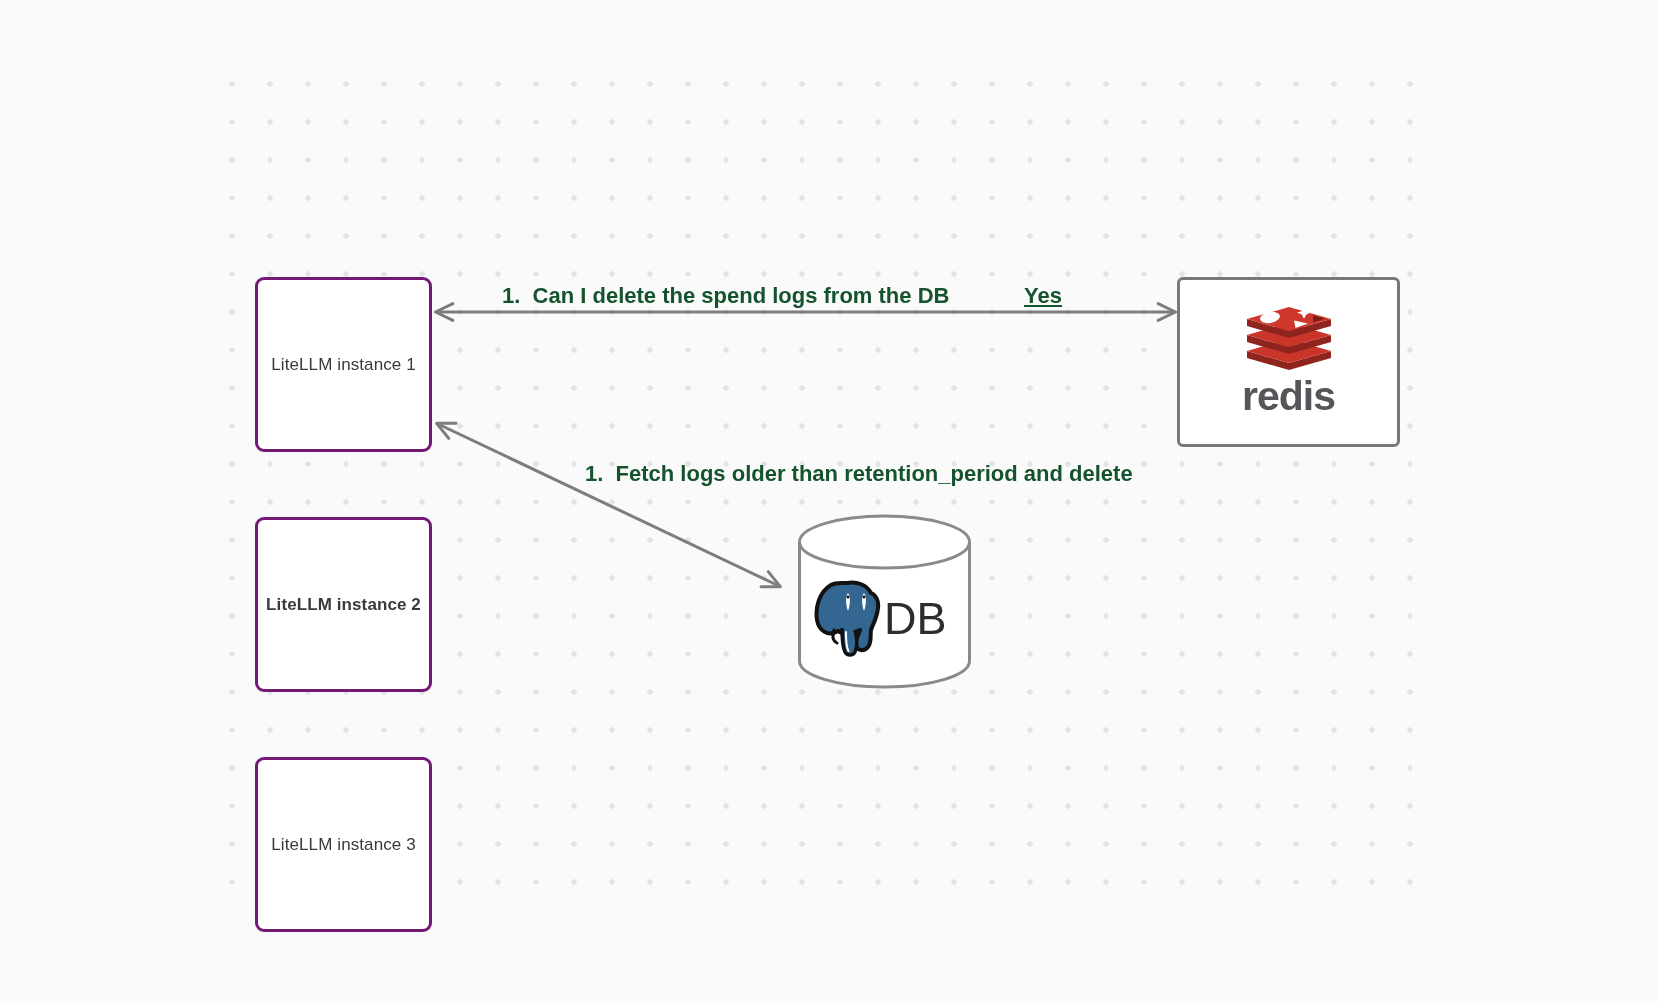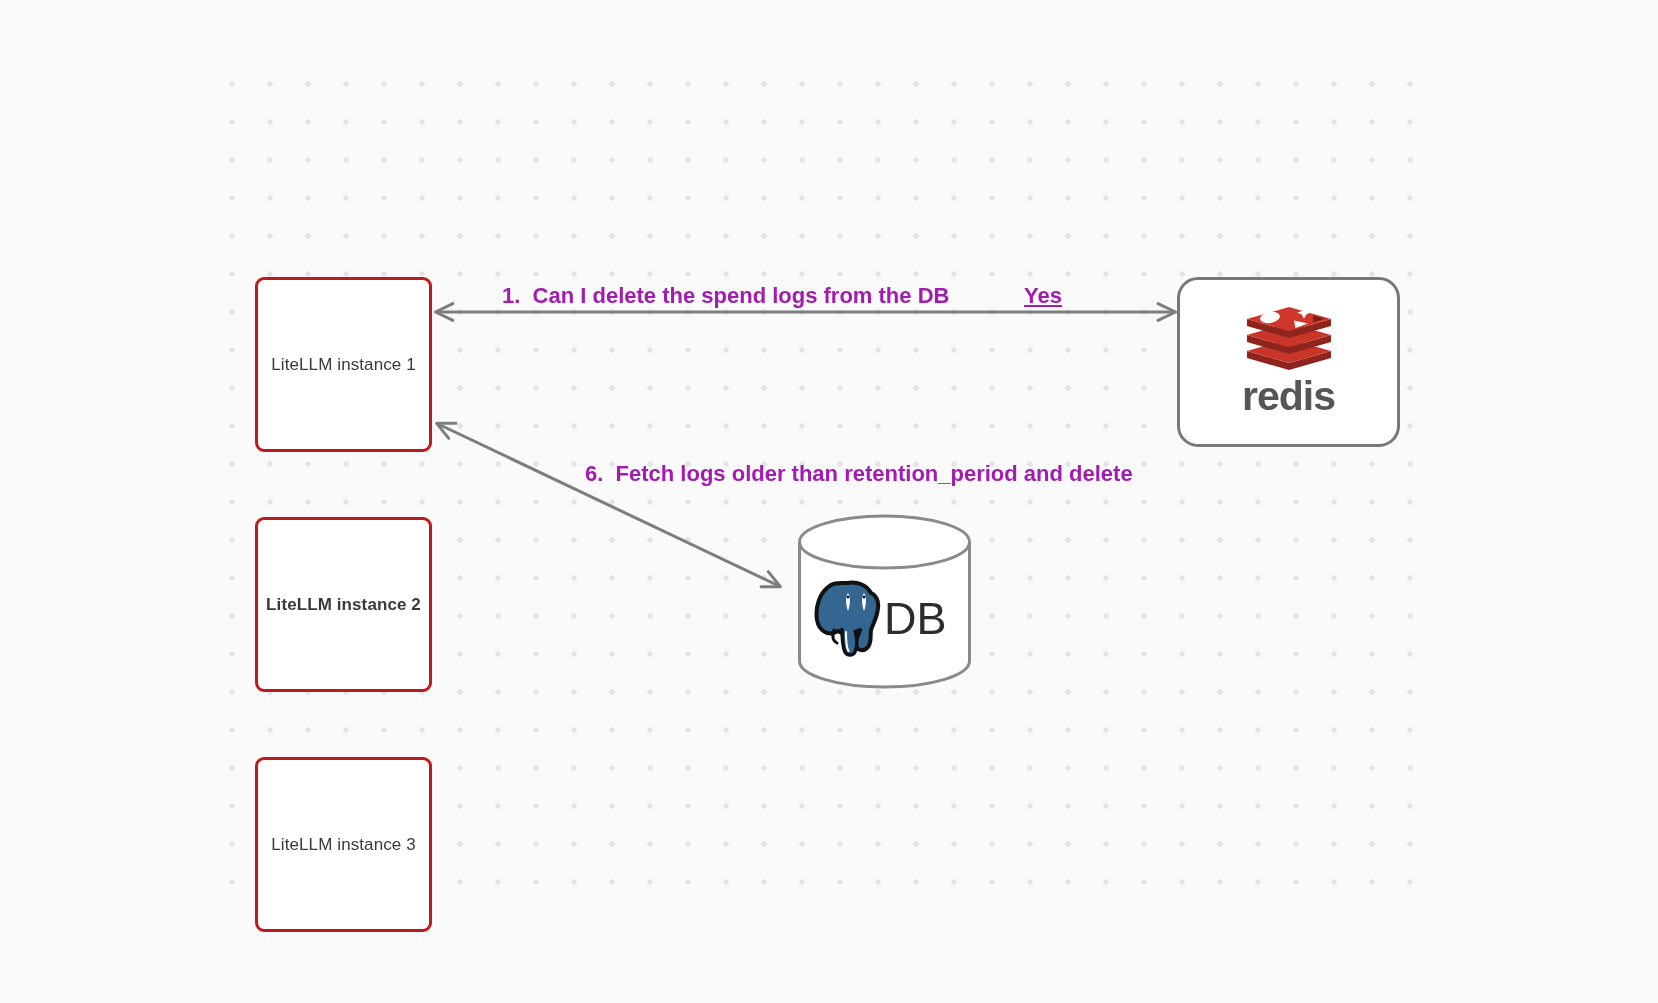--- a/index.html
+++ b/index.html
@@ -8,41 +8,41 @@
     background:#fafafa;
     font-family:"Liberation Sans", sans-serif;
   }
   .dot-grid{
     position:absolute;left:213px;top:65px;width:1216px;height:836px;
     background-image:radial-gradient(circle,#e4e4e4 2.6px,rgba(228,228,228,0) 2.9px);
     background-size:38px 38px;
   }
   .node-box{
     position:absolute;left:255px;width:177px;height:175px;
-    background:#ffffff;border:3px solid #b91c1c;border-radius:9px;
+    background:#ffffff;border:3px solid #701a75;border-radius:9px;
     box-sizing:border-box;
     display:flex;align-items:center;justify-content:center;
     font-size:17px;color:#3a3a3a;letter-spacing:0.1px;
   }
   .box-1{top:277px;}
   .box-2{top:517px;font-weight:bold;}
   .box-3{top:757px;text-align:center;}
   .redis-node{
     position:absolute;left:1177px;top:277px;width:223px;height:170px;
-    background:#ffffff;border:3px solid #787878;border-radius:21px;
+    background:#ffffff;border:3px solid #787878;border-radius:6px;
     box-sizing:border-box;
     display:flex;flex-direction:column;align-items:center;justify-content:center;
   }
   .redis-wordmark{
     font-size:41px;font-weight:700;color:#545659;letter-spacing:-1px;
     line-height:1;margin-top:3px;
   }
   .arrow-layer{position:absolute;left:0;top:0;pointer-events:none;}
   .edge-label{
-    position:absolute;font-size:22px;font-weight:700;color:#a21caf;
+    position:absolute;font-size:22px;font-weight:700;color:#14532d;
     white-space:pre;line-height:1.15;
   }
   .label-1{left:502px;top:283px;}
   .label-yes{left:1024px;top:283px;text-decoration:underline;}
   .label-2{left:585px;top:461px;}
   .cylinder{position:absolute;left:796px;top:513px;}
   .pg-logo{position:absolute;left:812px;top:580px;}
   .db-label{
     position:absolute;left:884px;top:596px;
     font-size:45px;font-weight:500;color:#2d2d2d;line-height:1;
@@ -110,13 +110,13 @@
     <marker id="arrowhead" markerWidth="8" markerHeight="8" refX="6" refY="3.5" orient="auto-start-reverse">
       <path d="M0.7,0.7 L6.5,3.5 L0.7,6.3" fill="none" stroke="#7d7d7d" stroke-width="1" stroke-linecap="round" stroke-linejoin="round"></path>
     </marker>
   </defs>
   <line x1="437" y1="312" x2="1174" y2="312" stroke="#7d7d7d" stroke-width="3" marker-start="url(#arrowhead)" marker-end="url(#arrowhead)"></line>
   <line x1="438" y1="424" x2="779" y2="586" stroke="#7d7d7d" stroke-width="3" marker-start="url(#arrowhead)" marker-end="url(#arrowhead)"></line>
 </svg>
 
 <div class="edge-label label-1">1.  Can I delete the spend logs from the DB</div>
 <div class="edge-label label-yes">Yes</div>
-<div class="edge-label label-2">6.  Fetch logs older than retention_period and delete</div>
+<div class="edge-label label-2">1.  Fetch logs older than retention_period and delete</div>
 
 </body></html>

